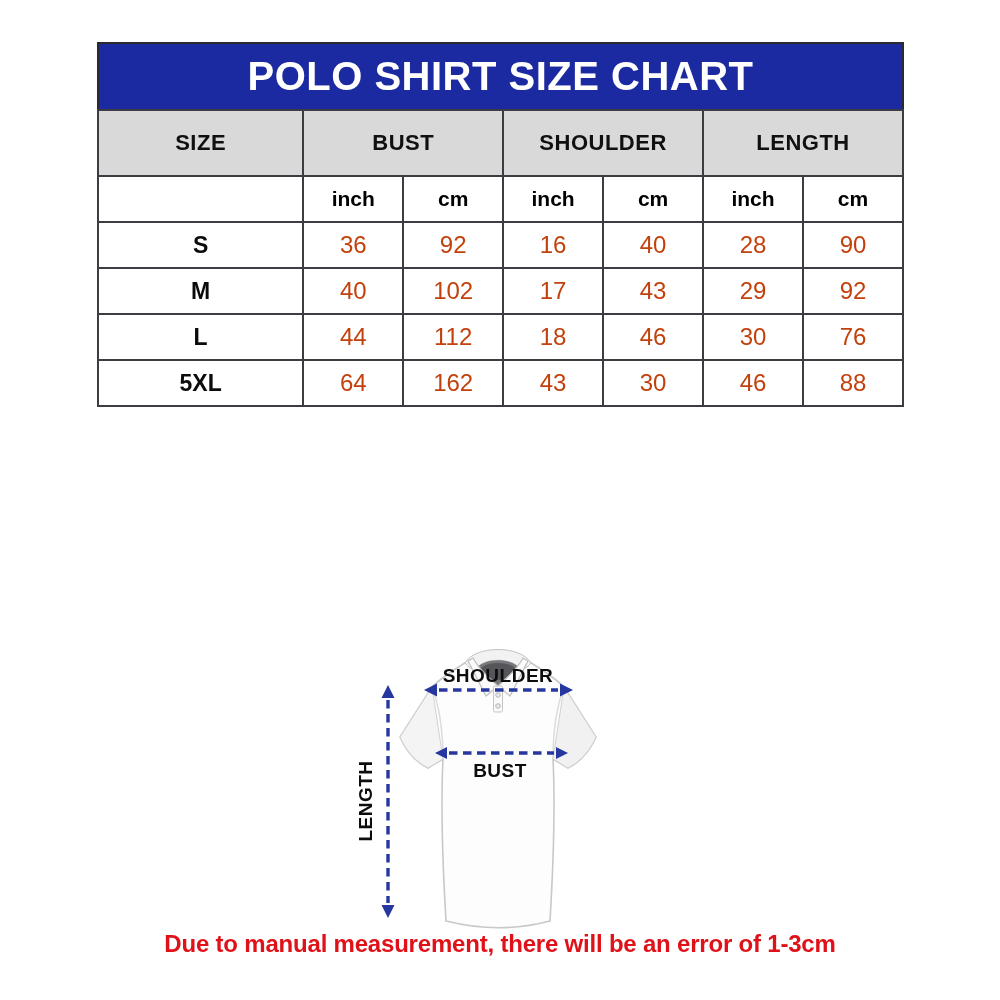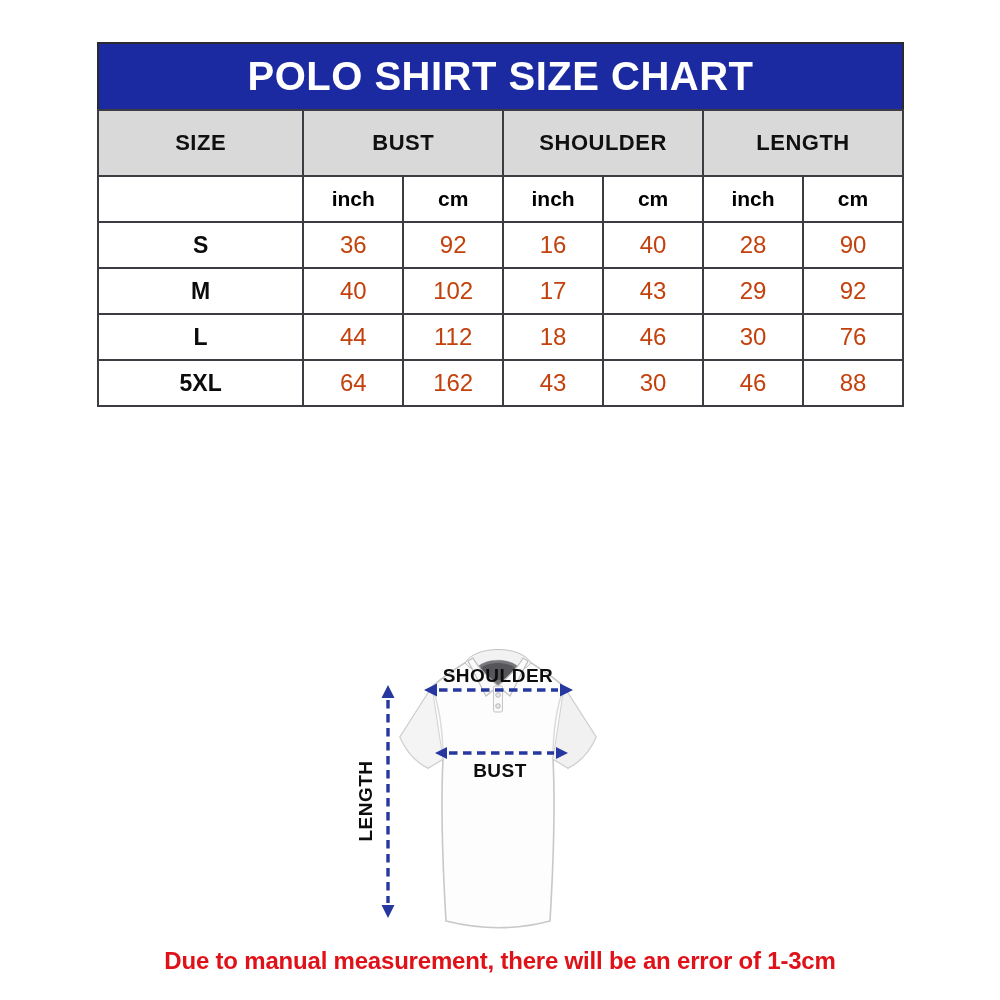--- a/index.html
+++ b/index.html
@@ -91,21 +91,20 @@
   .note {
     position: absolute;
     left: 0;
     top: 930px;
     width: 100%;
     text-align: center;
     font-size: 24px;
     font-weight: bold;
     color: #e01219;
     letter-spacing: -0.2px;
-    margin-top: 17px;
   }
 </style>
 </head>
 <body>
 
 <div class="page">
 
   <div class="panel">
     <div class="title-bar">
       <span class="title-text">POLO SHIRT SIZE CHART</span>

